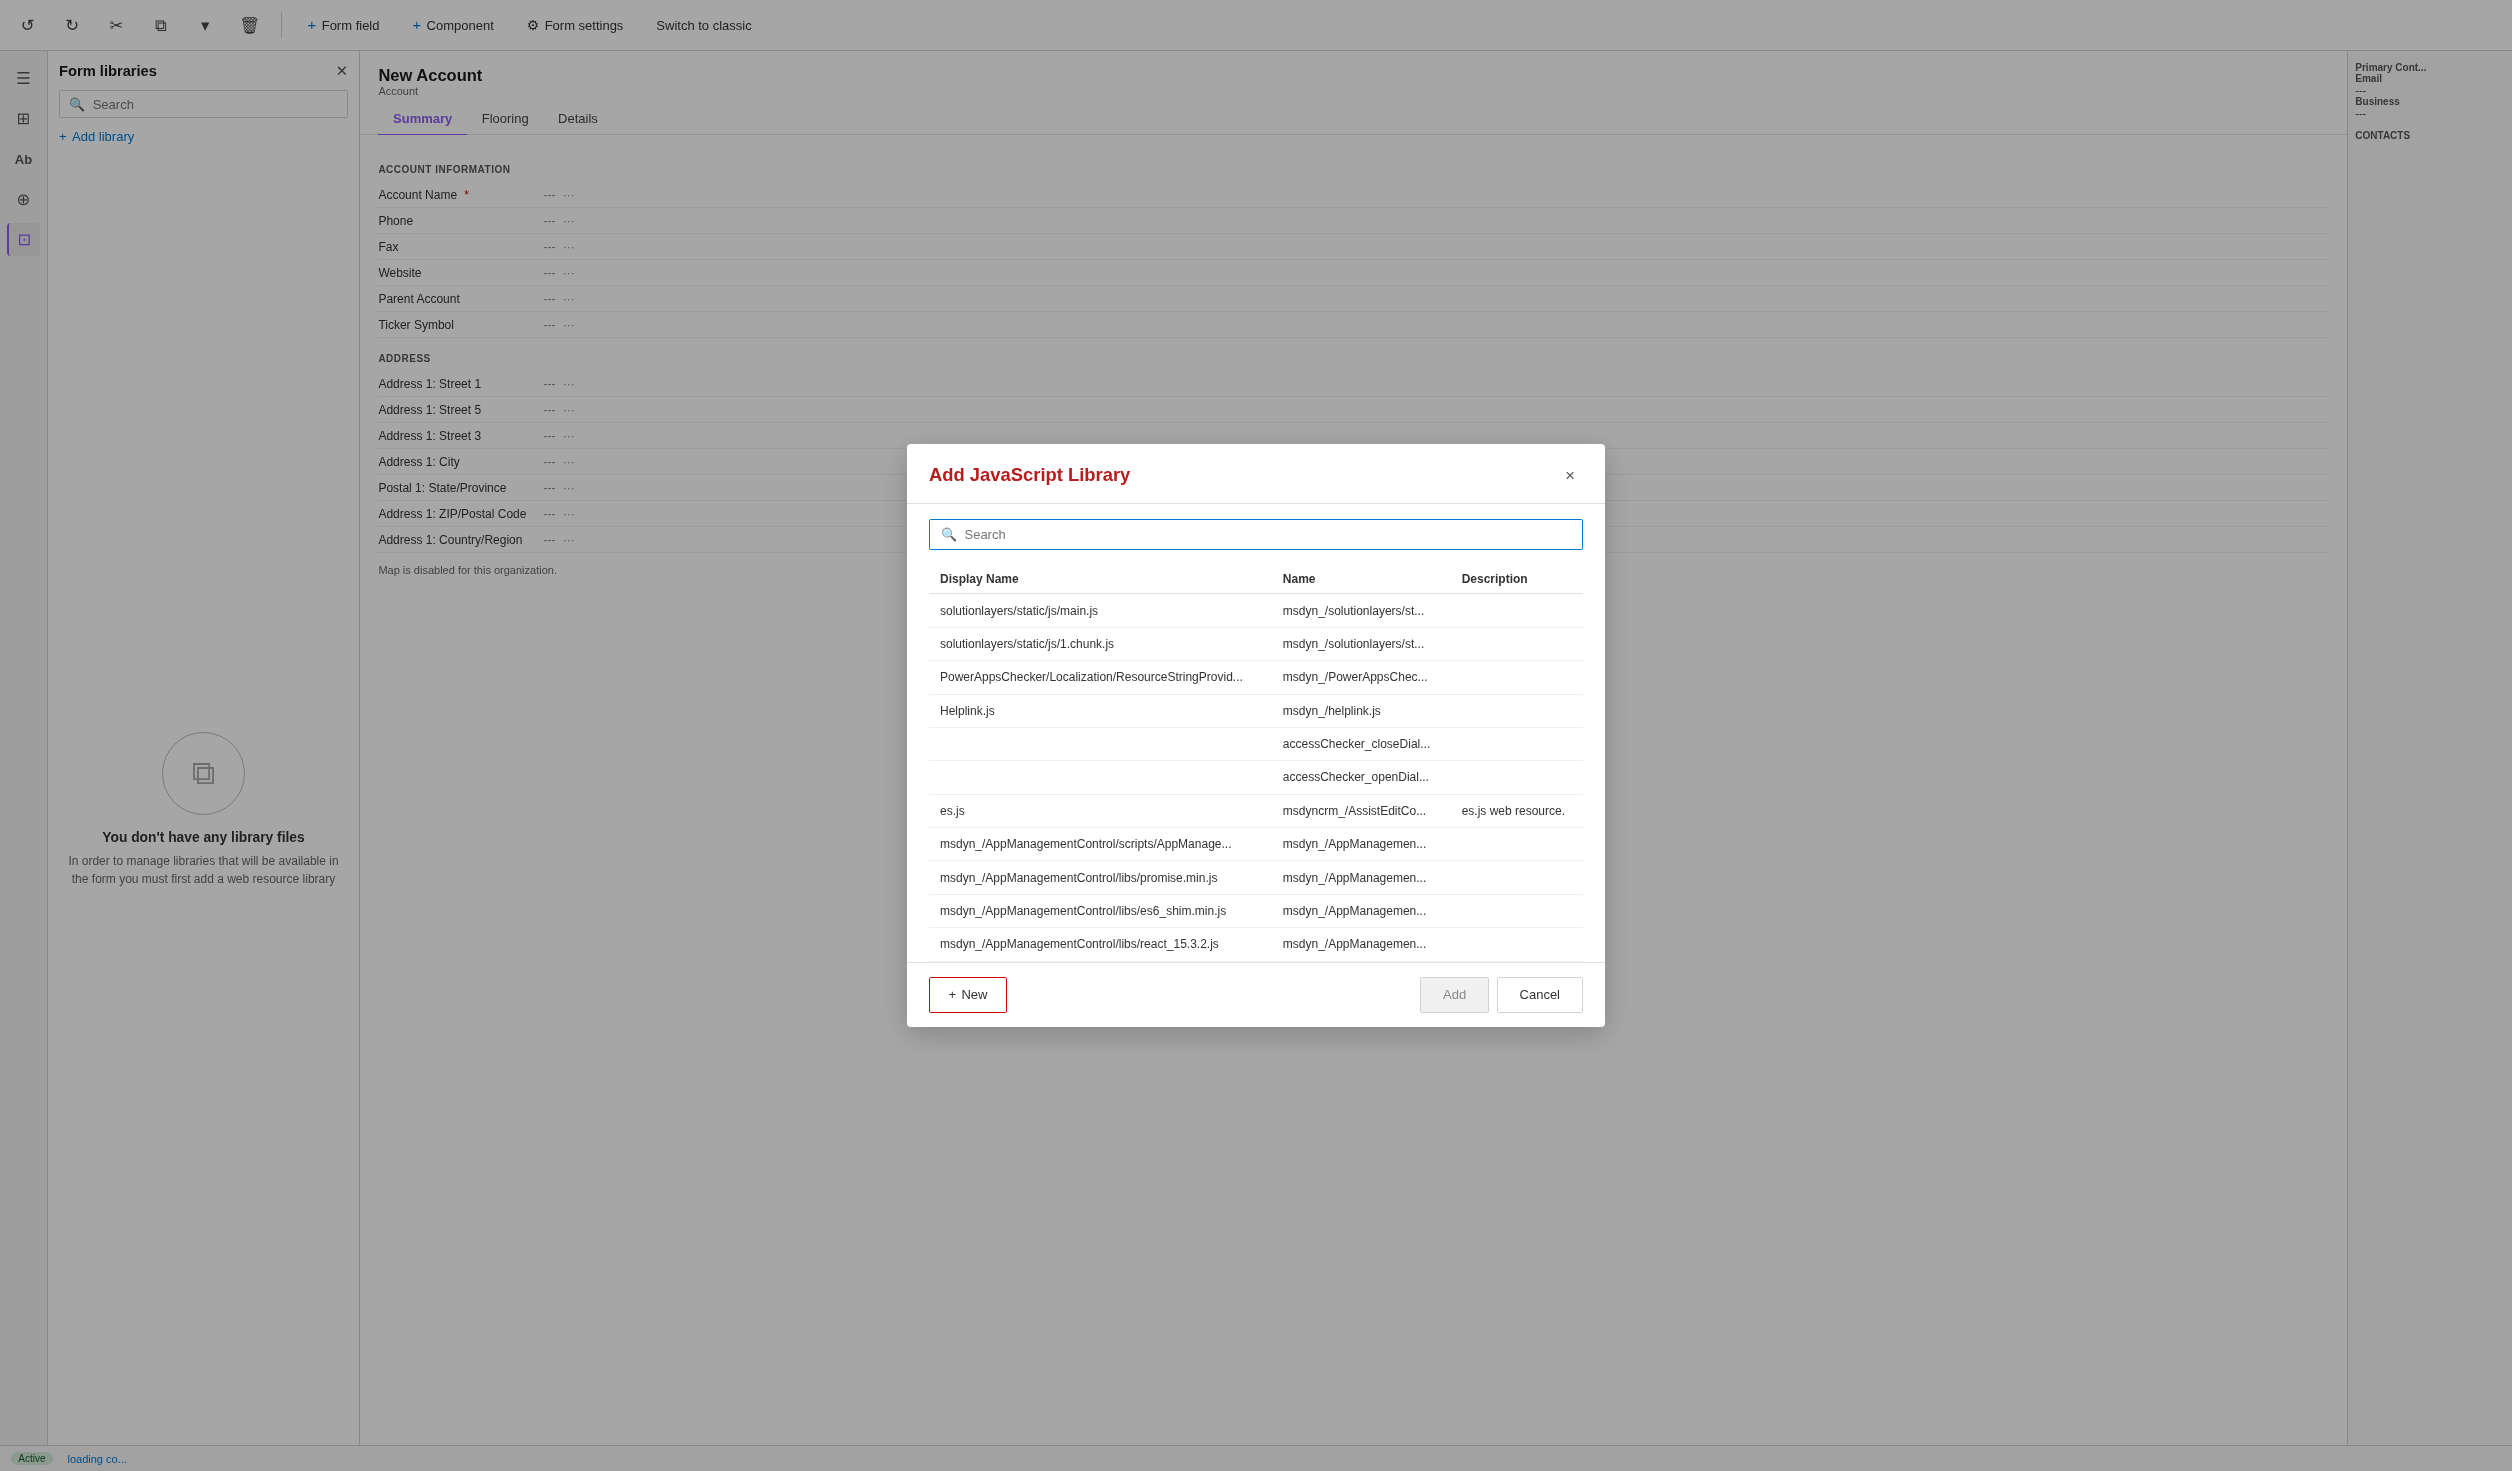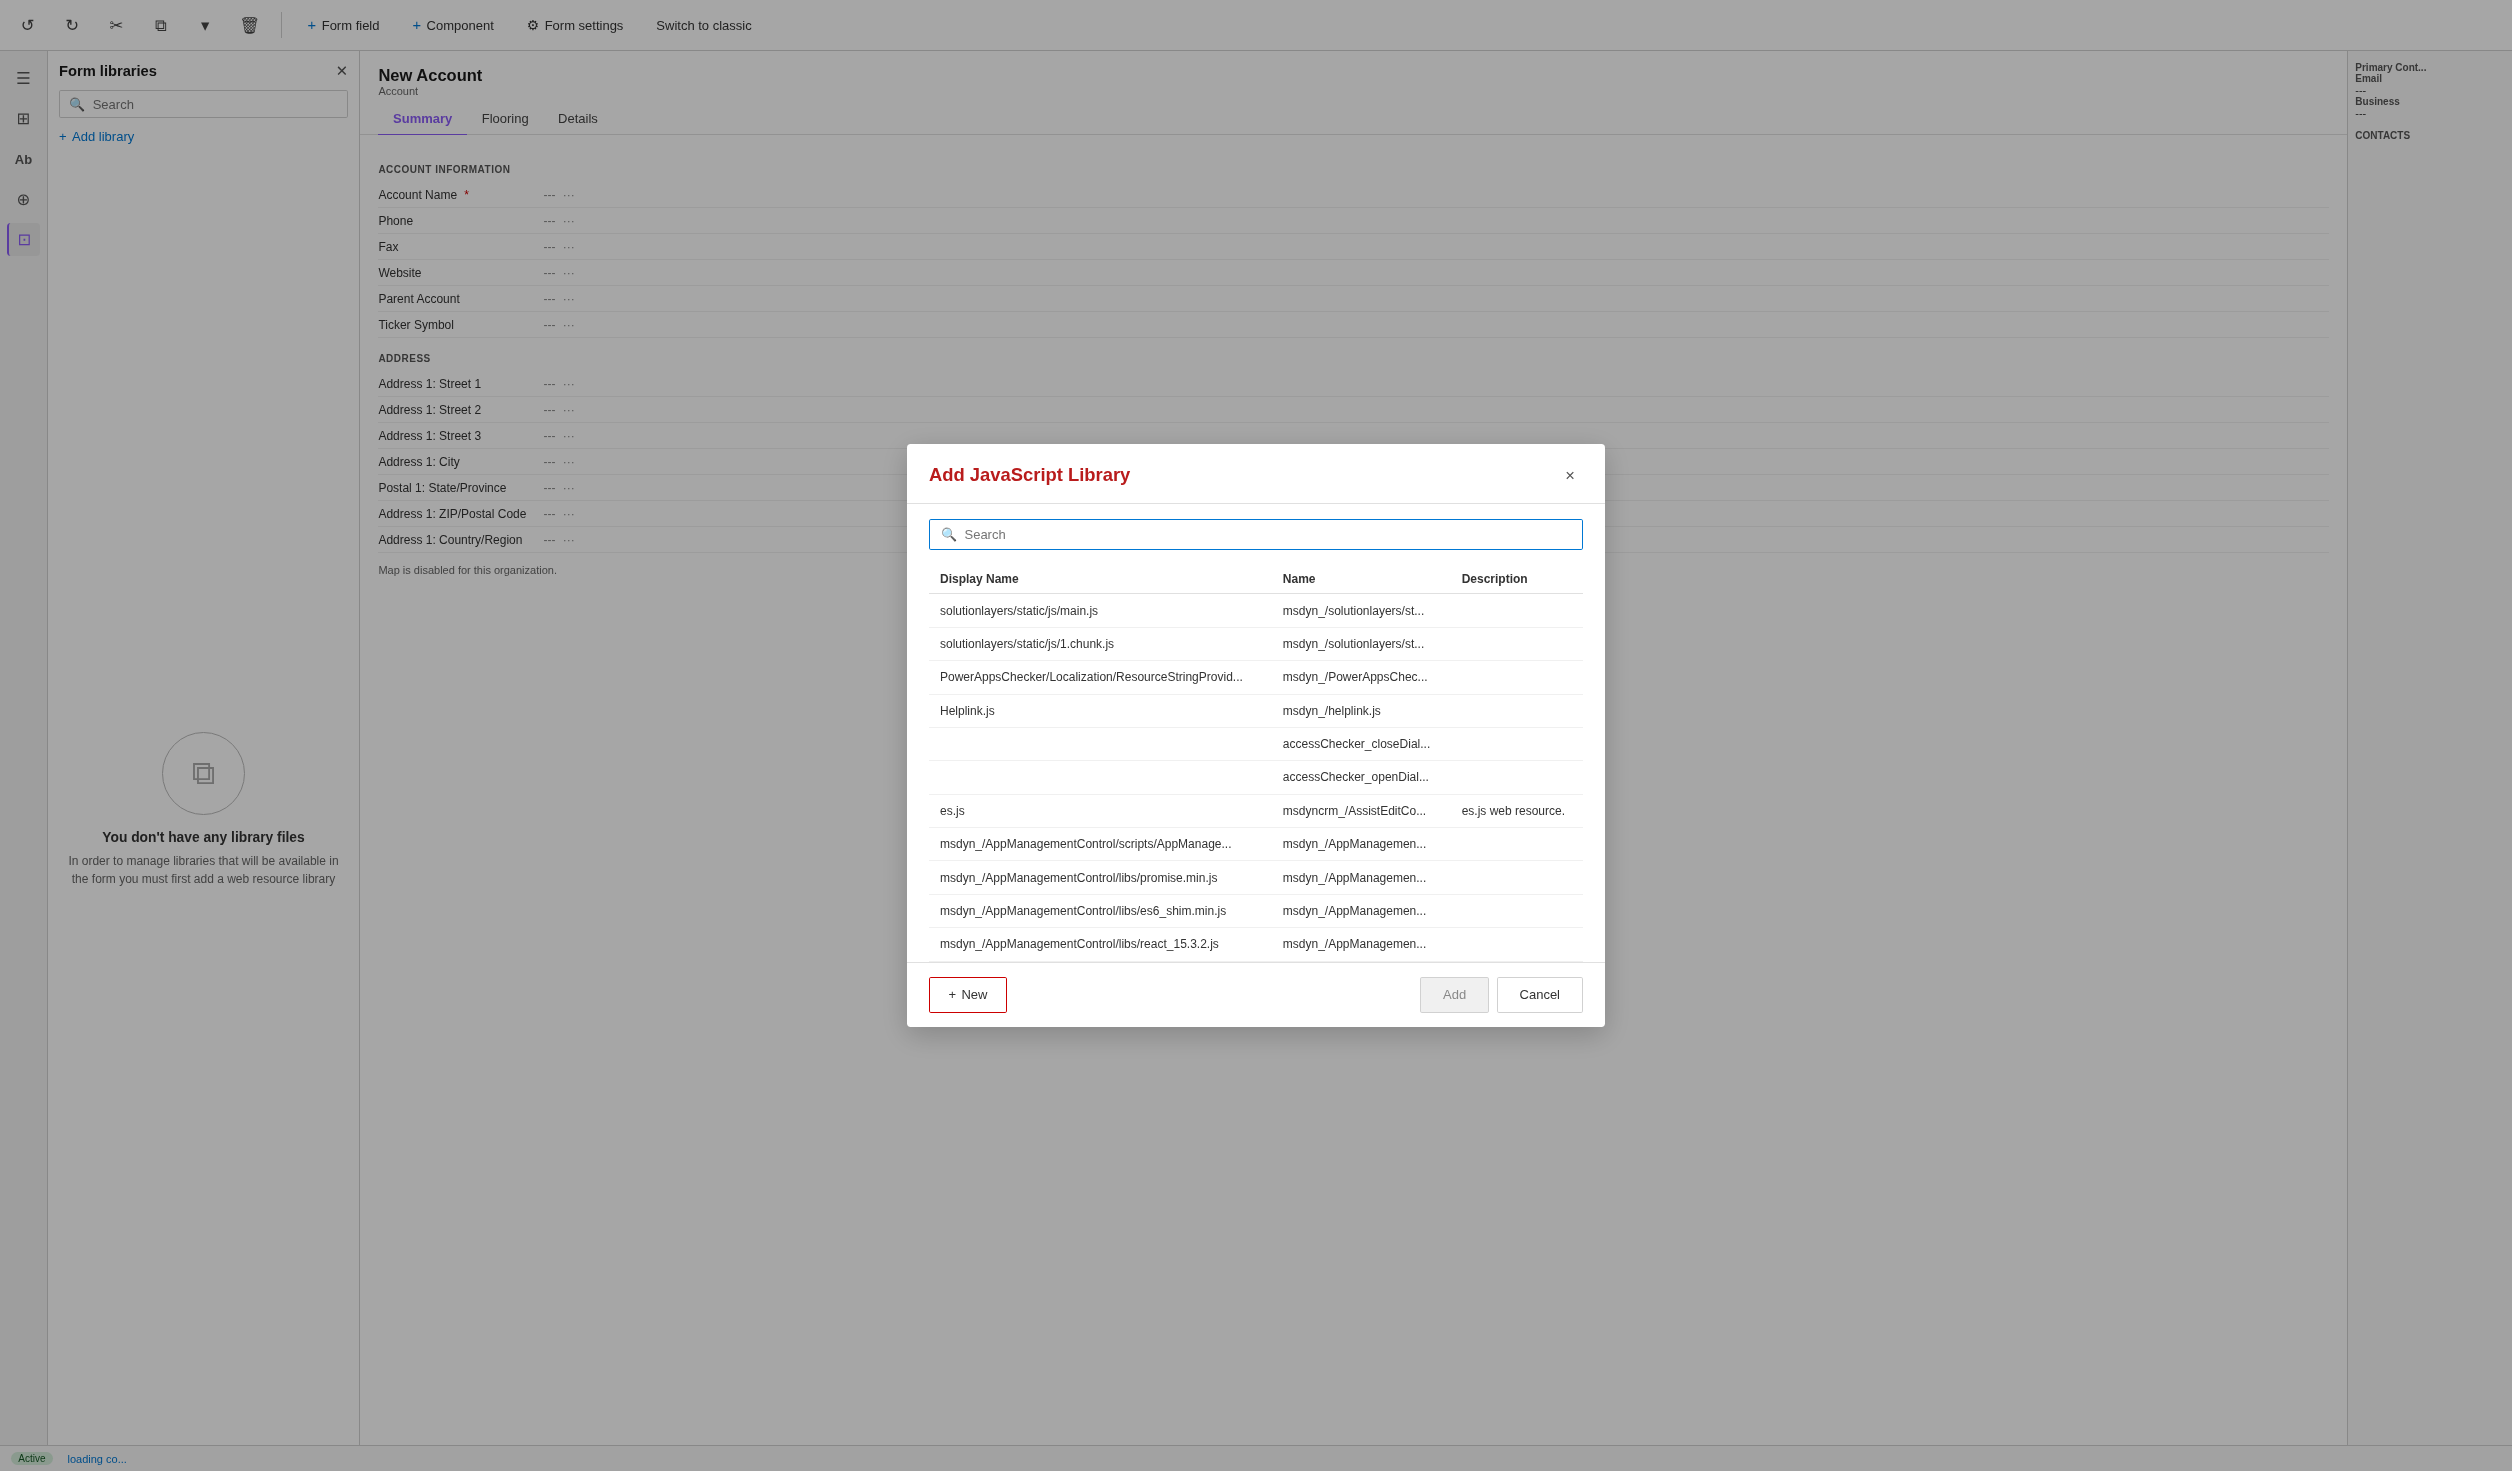--- a/index.html
+++ b/index.html
@@ -529,21 +529,21 @@
           <span class="form-more">···</span>
         </div>
 
         <div class="form-section-title">ADDRESS</div>
         <div class="form-row">
           <div class="form-label">Address 1: Street 1</div>
           <span class="form-value">---</span>
           <span class="form-more">···</span>
         </div>
         <div class="form-row">
-          <div class="form-label">Address 1: Street 2</div>
+          <div class="form-label">Address 1: Street 5</div>
           <span class="form-value">---</span>
           <span class="form-more">···</span>
         </div>
         <div class="form-row">
           <div class="form-label">Address 1: Street 3</div>
           <span class="form-value">---</span>
           <span class="form-more">···</span>
         </div>
         <div class="form-row">
           <div class="form-label">Address 1: City</div>

